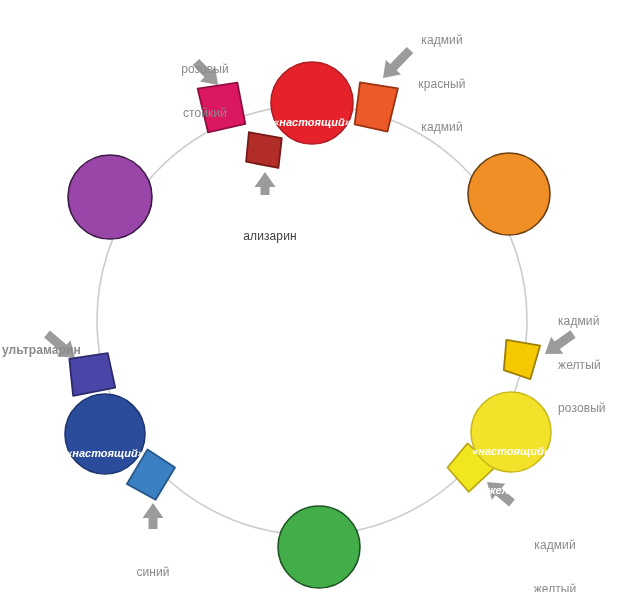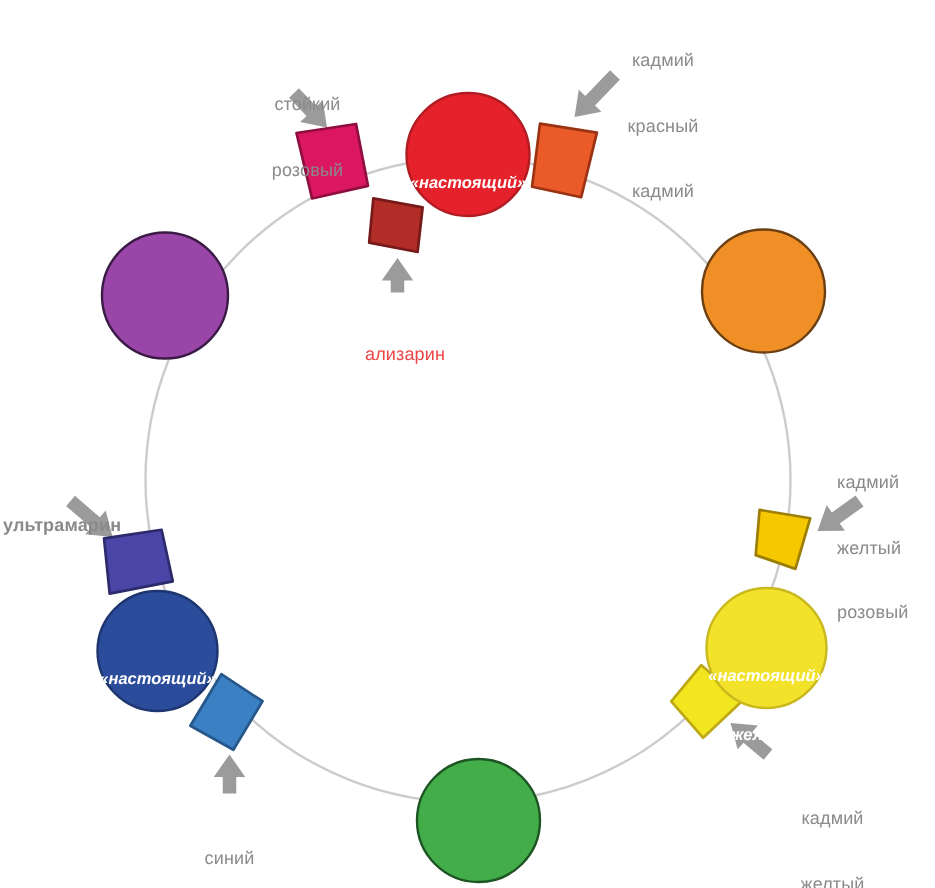--- a/index.html
+++ b/index.html
@@ -97,31 +97,31 @@
   <div class="node-text" id="cap-true-yellow" style="left: 463px; top: 419px; width: 96px; color: rgb(255, 255, 255);">
     <div>«настоящий»</div>
     <div>желтый</div>
   </div>
   <div class="node-text" id="cap-true-blue" style="left: 57px; top: 421px; width: 96px; color: rgb(255, 255, 255);">
     <div>«настоящий»</div>
     <div>синий</div>
   </div>
 
   <div class="label center" id="lbl-0" style="left: 150px; top: 33px; width: 110px; color: rgb(138, 138, 138); text-align: center;">
+    <div>розовый</div>
     <div>стойкий</div>
-    <div>розовый</div>
   </div>
 
   <div class="label center" id="lbl-1" style="left: 388px; top: 4px; width: 108px; color: rgb(138, 138, 138); text-align: center;">
     <div>кадмий</div>
     <div>красный</div>
     <div>кадмий</div>
   </div>
 
-  <div class="label center" id="lbl-2" style="left: 222px; top: 200px; width: 96px; color: #ef4444; text-align: center;">
+  <div class="label center" id="lbl-2" style="left: 222px; top: 200px; width: 96px; color: #404040; text-align: center;">
     <div>ализарин</div>
   </div>
 
   <div class="label left" id="lbl-3" style="left: 558px; top: 285px; width: 64px; color: rgb(138, 138, 138); text-align: left;">
     <div>кадмий</div>
     <div>желтый</div>
     <div>розовый</div>
   </div>
 
   <div class="label center" id="lbl-4" style="left: 505px; top: 509px; width: 100px; color: rgb(138, 138, 138); text-align: center;">

